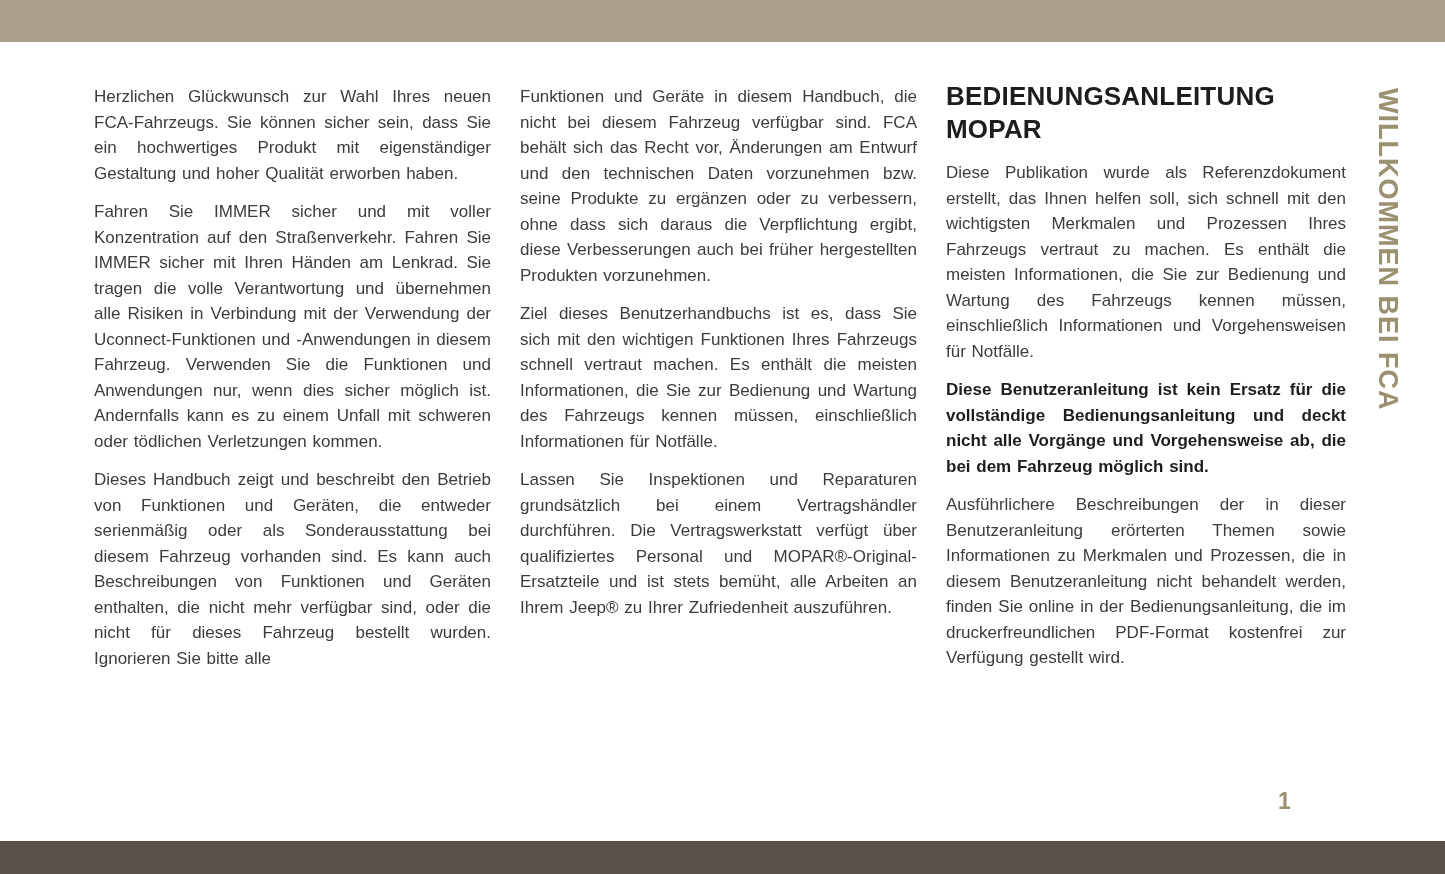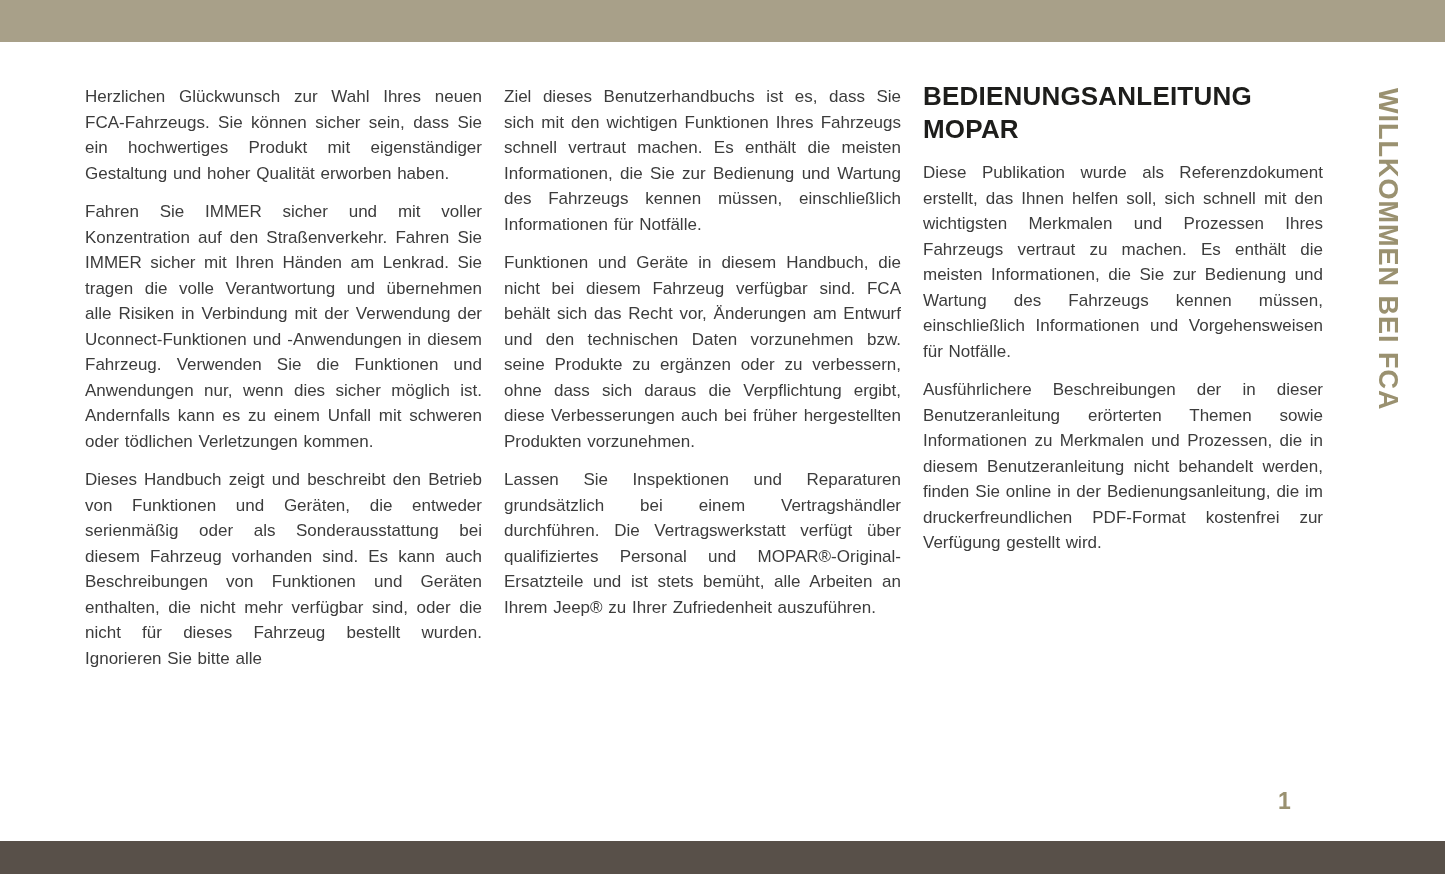--- a/index.html
+++ b/index.html
@@ -24,25 +24,25 @@
     width:1445px;height:42px;
     background:var(--top-bar);
   }
   .bottom-bar{
     position:absolute;bottom:0;left:0;
     width:1445px;height:33px;
     background:var(--bottom-bar);
   }
   .content{
     position:absolute;
-    top:84px;left:85px;
+    top:84px;left:94px;
     width:1252px;
     display:grid;
     grid-template-columns:397px 397px 400px;
-    column-gap:22px;
+    column-gap:29px;
   }
   .col p{
     margin:0 0 13px 0;
     font-size:17px;
     line-height:25.5px;
     text-align:justify;
     hyphens:auto;
     -webkit-hyphens:auto;
     word-spacing:1px;
   }
@@ -86,28 +86,29 @@
 
 <div class="content">
 
   <div class="col">
     <p>Herzlichen Glückwunsch zur Wahl Ihres neuen FCA-Fahrzeugs. Sie können sicher sein, dass Sie ein hochwertiges Produkt mit eigenständiger Gestaltung und hoher Qualität erworben haben.</p>
     <p>Fahren Sie IMMER sicher und mit voller Konzentration auf den Straßenverkehr. Fahren Sie IMMER sicher mit Ihren Händen am Lenkrad. Sie tragen die volle Verantwortung und übernehmen alle Risiken in Verbindung mit der Verwendung der Uconnect-Funktionen und -Anwendungen in diesem Fahrzeug. Verwenden Sie die Funktionen und Anwendungen nur, wenn dies sicher möglich ist. Andernfalls kann es zu einem Unfall mit schweren oder tödlichen Verletzungen kommen.</p>
     <p>Dieses Handbuch zeigt und beschreibt den Betrieb von Funktionen und Geräten, die entweder serienmäßig oder als Sonderausstattung bei diesem Fahrzeug vorhanden sind. Es kann auch Beschreibungen von Funktionen und Geräten enthalten, die nicht mehr verfügbar sind, oder die nicht für dieses Fahrzeug bestellt wurden. Ignorieren Sie bitte alle</p>
   </div>
 
   <div class="col">
+    <p>Funktionen und Geräte in diesem Handbuch, die nicht bei diesem Fahrzeug verfügbar sind. FCA behält sich das Recht vor, Änderungen am Entwurf und den technischen Daten vorzunehmen bzw. seine Produkte zu ergänzen oder zu verbessern, ohne dass sich daraus die Verpflichtung ergibt, diese Verbesserungen auch bei früher hergestellten Produkten vorzunehmen.</p>
     <p>Ziel dieses Benutzerhandbuchs ist es, dass Sie sich mit den wichtigen Funktionen Ihres Fahrzeugs schnell vertraut machen. Es enthält die meisten Informationen, die Sie zur Bedienung und Wartung des Fahrzeugs kennen müssen, einschließlich Informationen für Notfälle.</p>
-    <p>Funktionen und Geräte in diesem Handbuch, die nicht bei diesem Fahrzeug verfügbar sind. FCA behält sich das Recht vor, Änderungen am Entwurf und den technischen Daten vorzunehmen bzw. seine Produkte zu ergänzen oder zu verbessern, ohne dass sich daraus die Verpflichtung ergibt, diese Verbesserungen auch bei früher hergestellten Produkten vorzunehmen.</p>
     <p>Lassen Sie Inspektionen und Reparaturen grundsätzlich bei einem Vertragshändler durchführen. Die Vertragswerkstatt verfügt über qualifiziertes Personal und MOPAR®-Original-Ersatzteile und ist stets bemüht, alle Arbeiten an Ihrem Jeep® zu Ihrer Zufriedenheit auszuführen.</p>
   </div>
 
   <div class="col">
     <h1 class="section-heading">BEDIENUNGSANLEITUNG MOPAR</h1>
     <p>Diese Publikation wurde als Referenzdokument erstellt, das Ihnen helfen soll, sich schnell mit den wichtigsten Merkmalen und Prozessen Ihres Fahrzeugs vertraut zu machen. Es enthält die meisten Informationen, die Sie zur Bedienung und Wartung des Fahrzeugs kennen müssen, einschließlich Informationen und Vorgehensweisen für Notfälle.</p>
+    <p class="bold">Diese Benutzeranleitung ist kein Ersatz für die vollständige Bedienungsanleitung und deckt nicht alle Vorgänge und Vorgehensweise ab, die bei dem Fahrzeug möglich sind.</p>
     <p>Ausführlichere Beschreibungen der in dieser Benutzeranleitung erörterten Themen sowie Informationen zu Merkmalen und Prozessen, die in diesem Benutzeranleitung nicht behandelt werden, finden Sie online in der Bedienungsanleitung, die im druckerfreundlichen PDF-Format kostenfrei zur Verfügung gestellt wird.</p>
   </div>
 
 </div>
 
 <div class="side-label">WILLKOMMEN BEI FCA</div>
 
 <div class="page-number">1</div>
 
 <div class="bottom-bar"></div>

